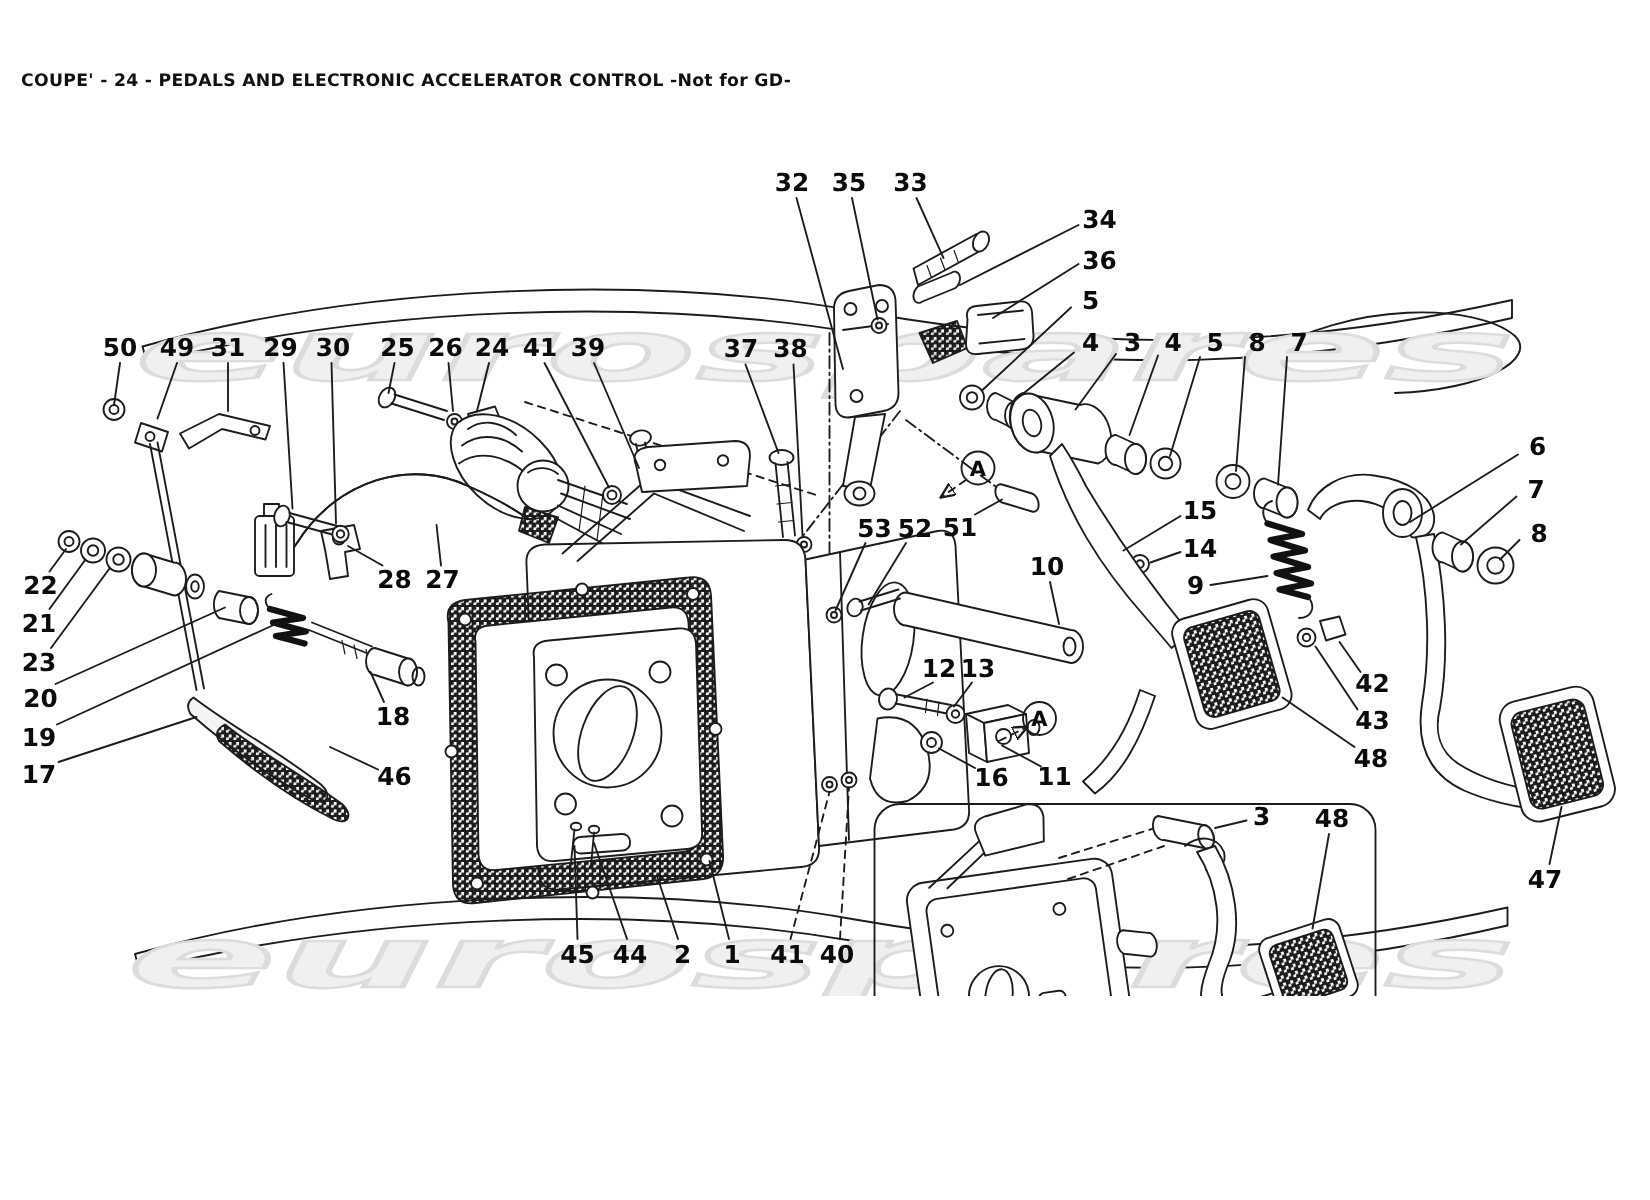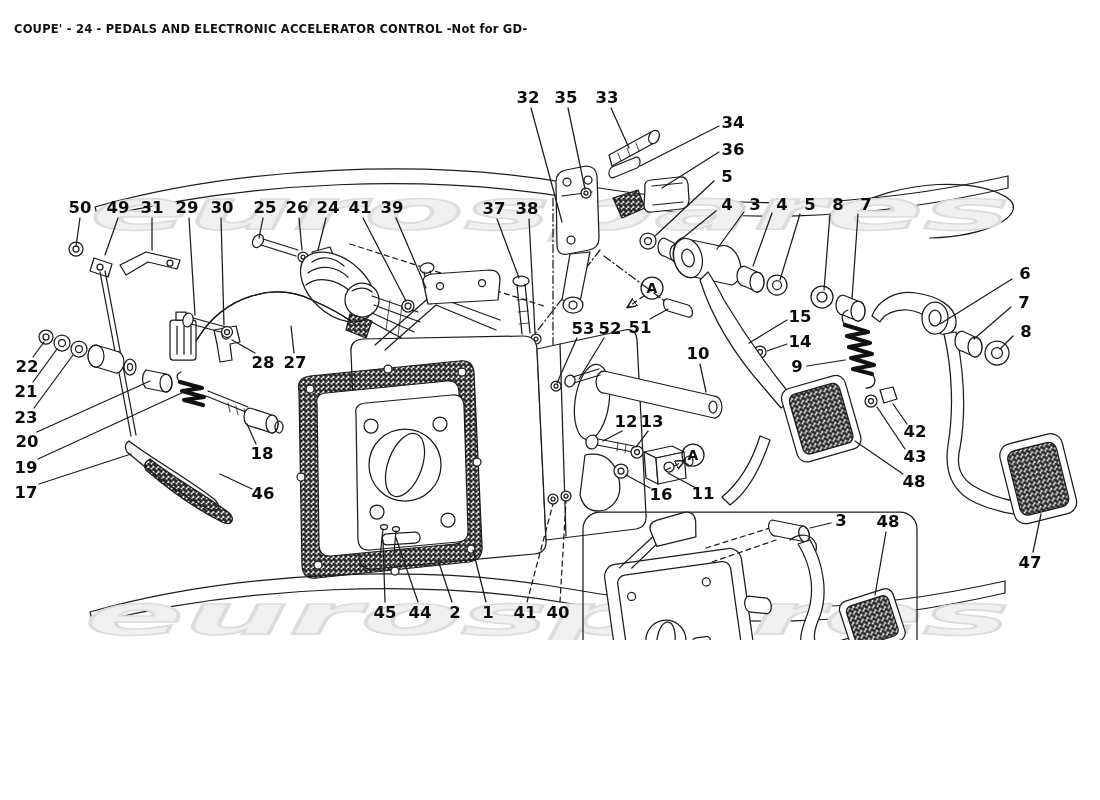--- a/index.html
+++ b/index.html
@@ -1,17 +1,17 @@
 <!DOCTYPE html>
 <html><head>
 <meta charset="utf-8">
 <style>
   html,body{margin:0;padding:0;background:#fff;}
   .page{position:relative;width:1100px;height:640px;background:#fff;overflow:hidden;
-        font-family:"DejaVu Sans","Liberation Sans",sans-serif;}
+        font-family:"DejaVu Sans","Liberation Sans",sans-serif;margin-top:24px;}
   .title{position:absolute;left:14px;top:22px;font-size:11.5px;font-weight:bold;
          color:#111;letter-spacing:.2px;white-space:nowrap;}
   svg{position:absolute;left:0;top:0;}
   
   #art path,#art line,#art rect,#art circle,#art ellipse,#art polyline,#art polygon{
       stroke:#1c1c1c;fill:none;stroke-width:1.25;stroke-linejoin:round;stroke-linecap:round;}
   #art .wf{fill:#ffffff;}
   #art .sf{fill:url(#stip);}
   #art .lf{fill:#f4f4f4;}
   #art .dk{stroke:#111;stroke-width:4.2;}

